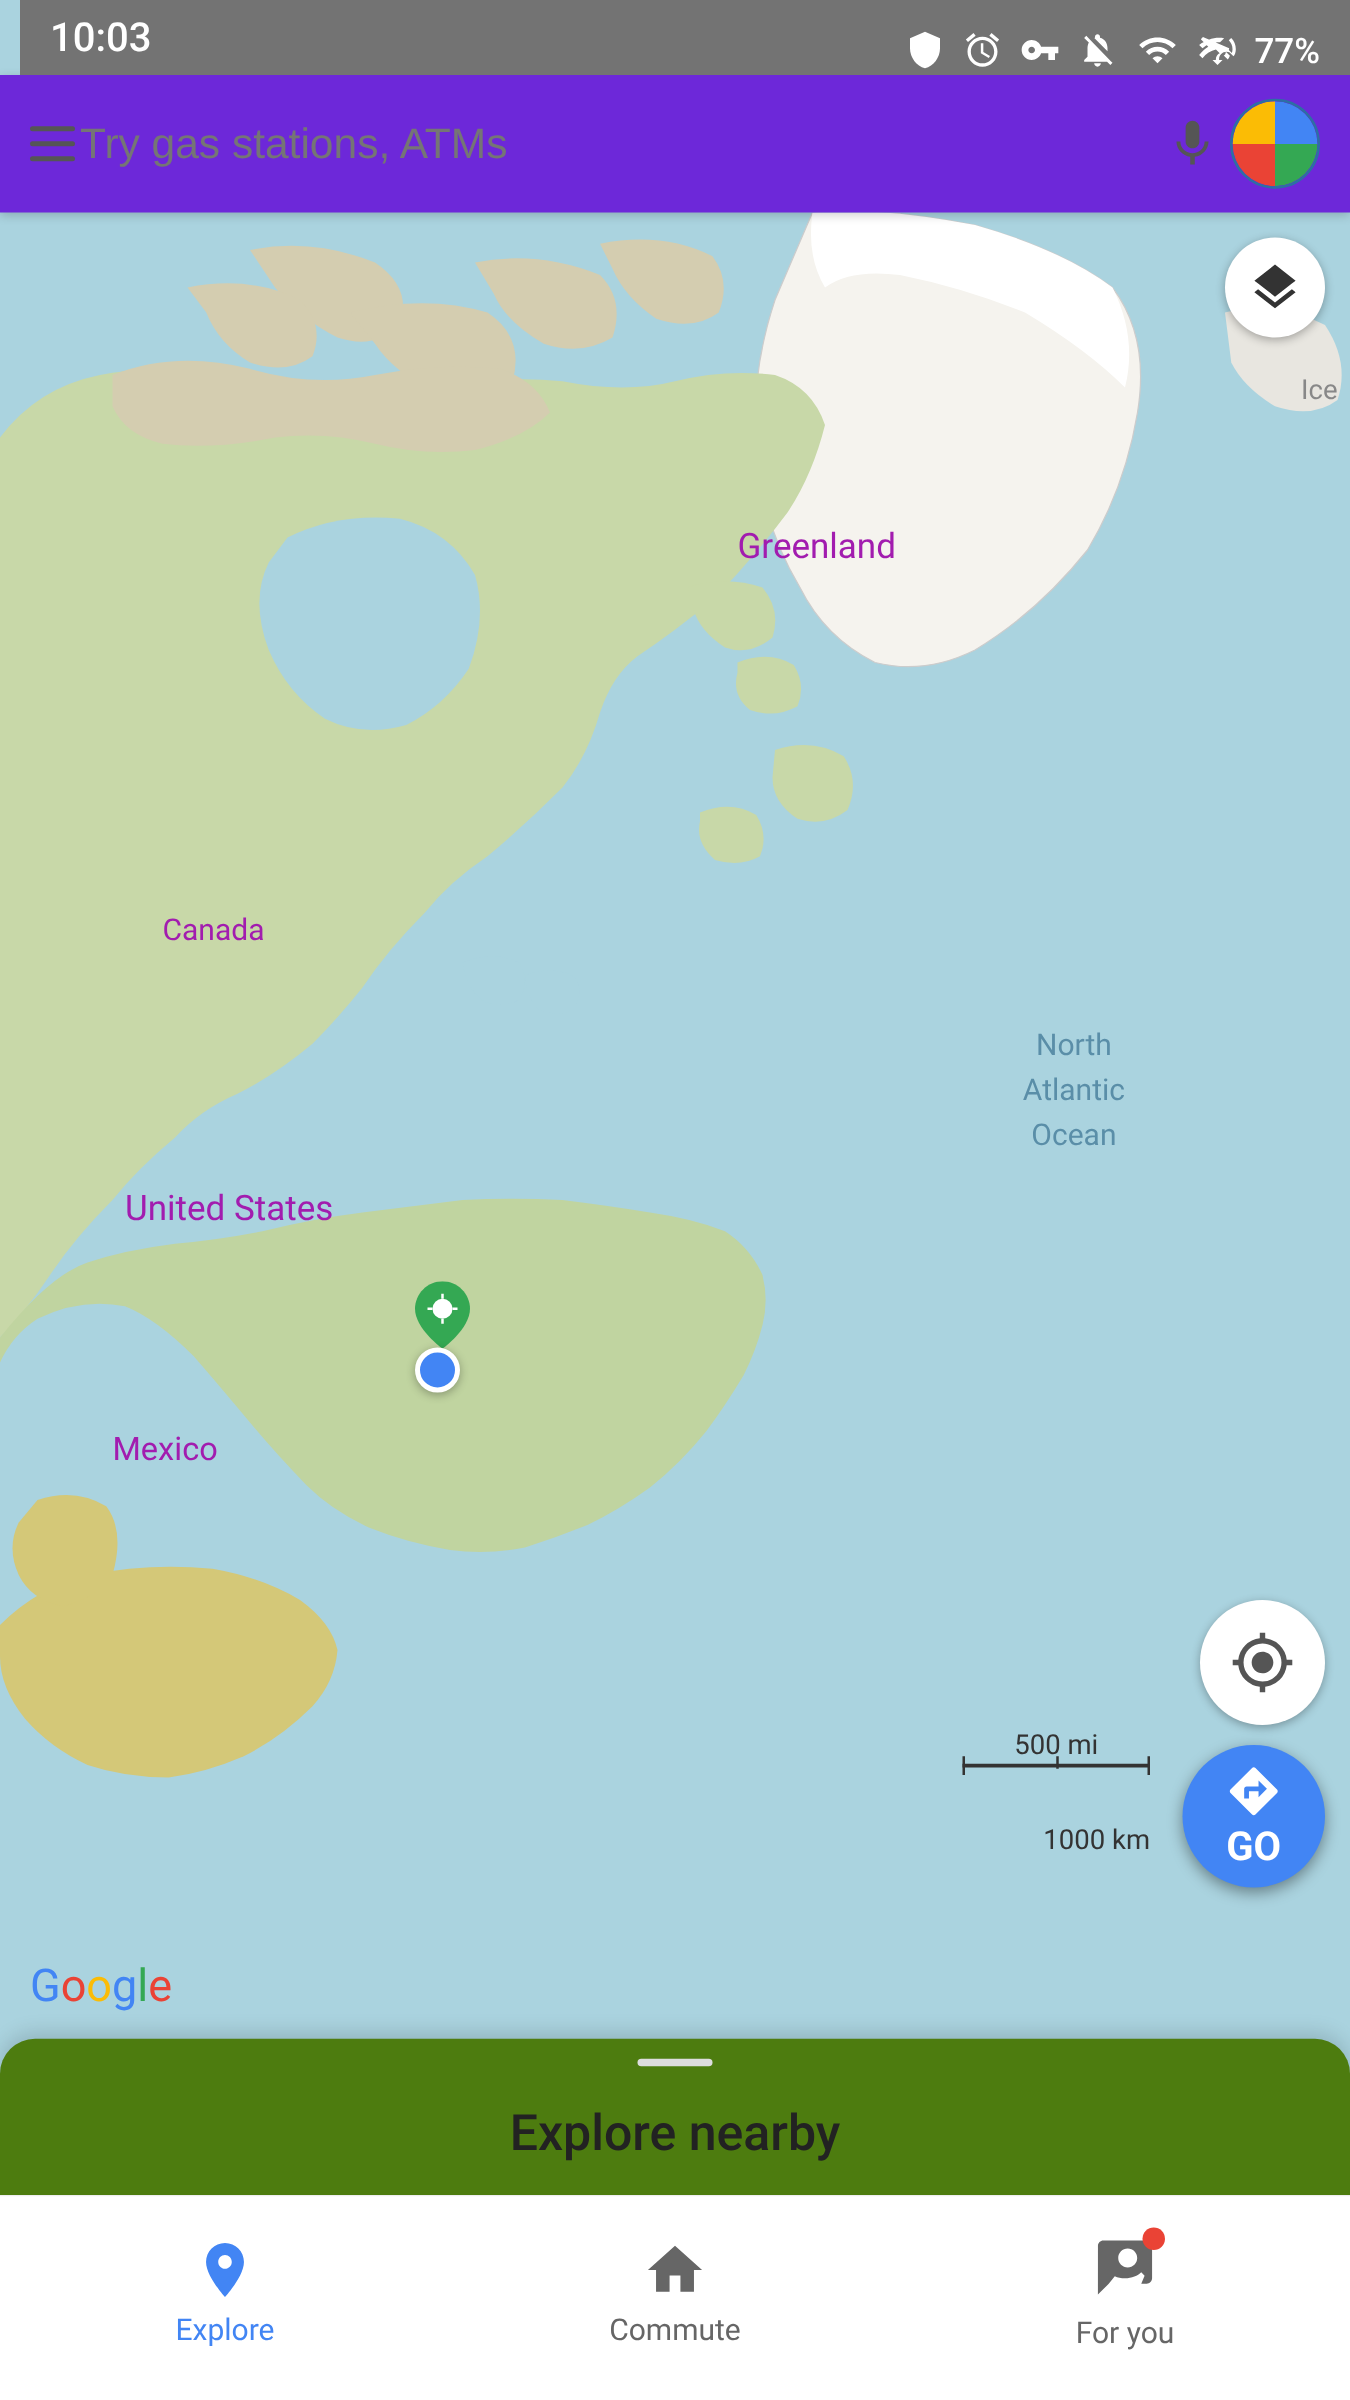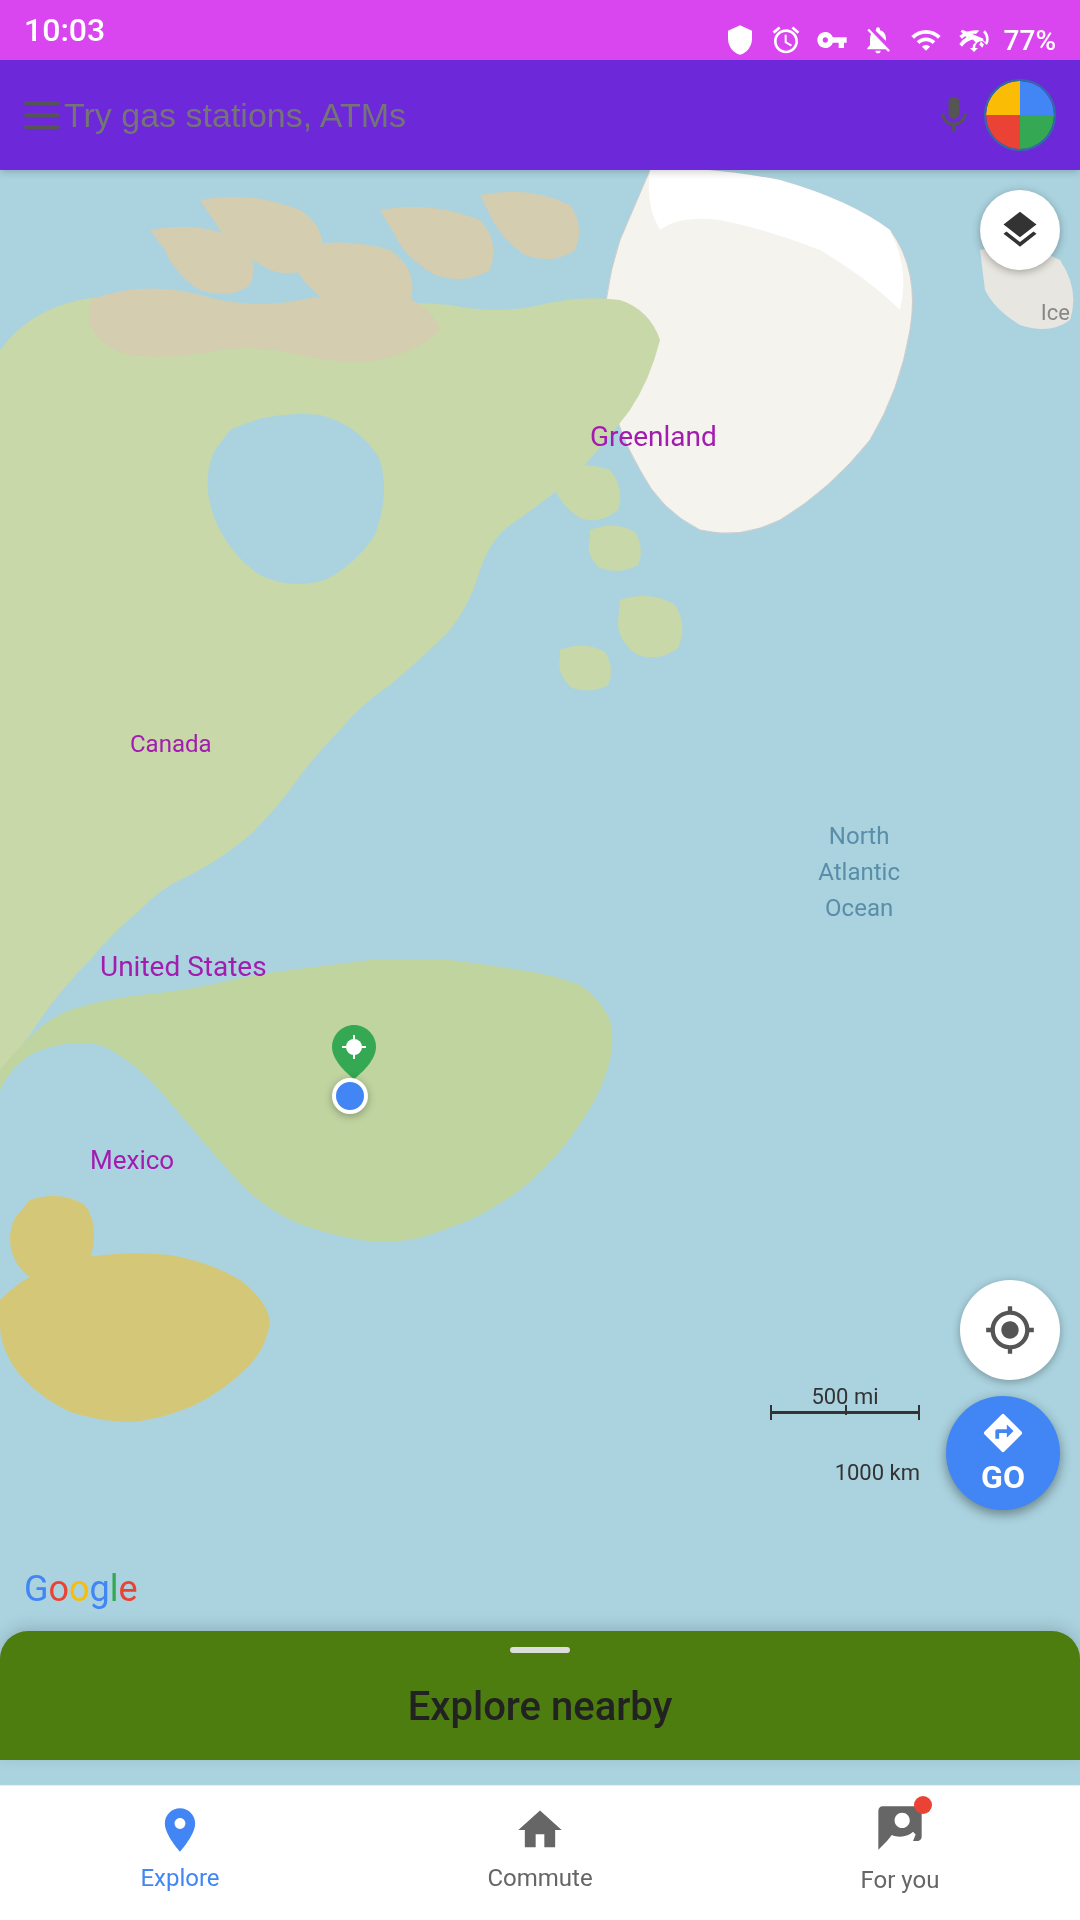--- a/index.html
+++ b/index.html
@@ -9,23 +9,23 @@
       height: 1920px;
       font-family: 'Roboto', Arial, sans-serif;
       overflow: hidden;
       background: #aad3df;
       position: relative;
     }
 
     
     .status-bar {
       position: absolute;
-      top: 0; left: 0; right: 0;
+      top: 0; left: 16px; right: 0;
       height: 60px;
-      background: #d946ef;
+      background: #737373;
       display: flex;
       align-items: center;
       justify-content: space-between;
       padding: 0 24px;
       z-index: 100;
     }
     .status-time {
       font-size: 32px;
       font-weight: 500;
       color: white;
@@ -220,21 +220,21 @@
       font-size: 40px;
       font-weight: 500;
       color: #222;
       padding: 10px 0;
     }
 
     
     .bottom-nav {
       position: absolute;
       bottom: 0; left: 0; right: 0;
-      height: 135px;
+      height: 164px;
       background: white;
       display: flex;
       align-items: center;
       border-top: 1px solid #eee;
       z-index: 100;
     }
     .nav-item {
       flex: 1;
       display: flex;
       flex-direction: column;

